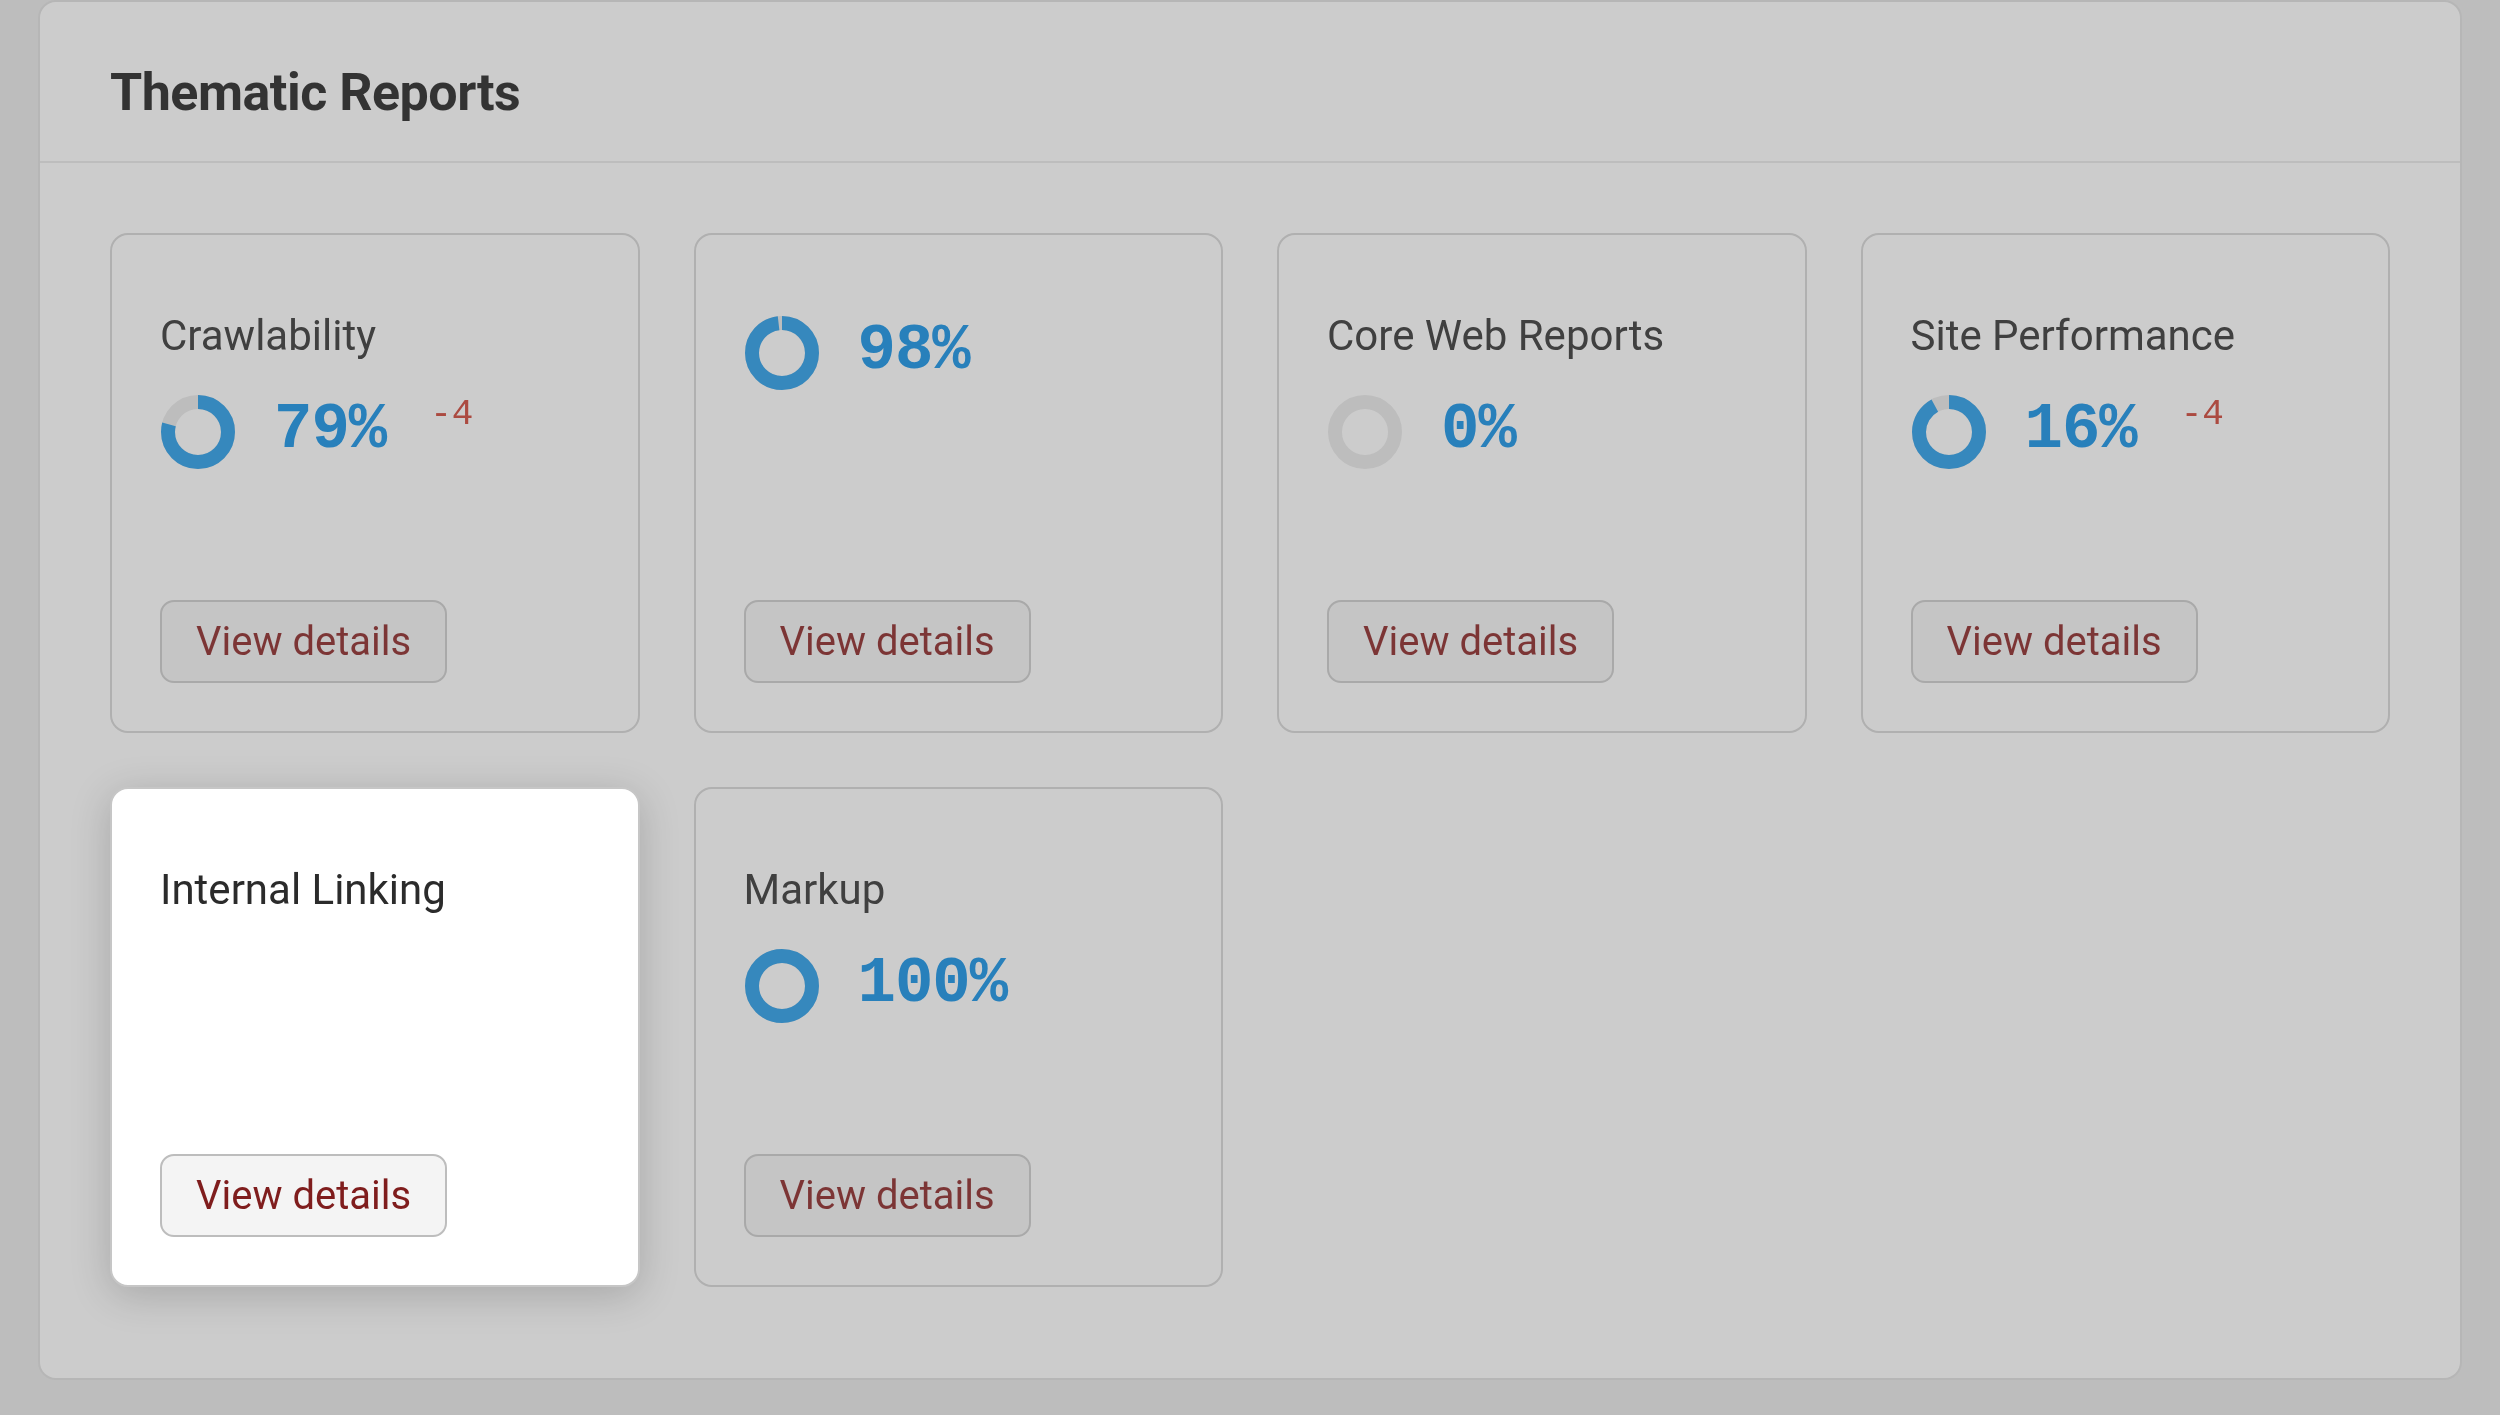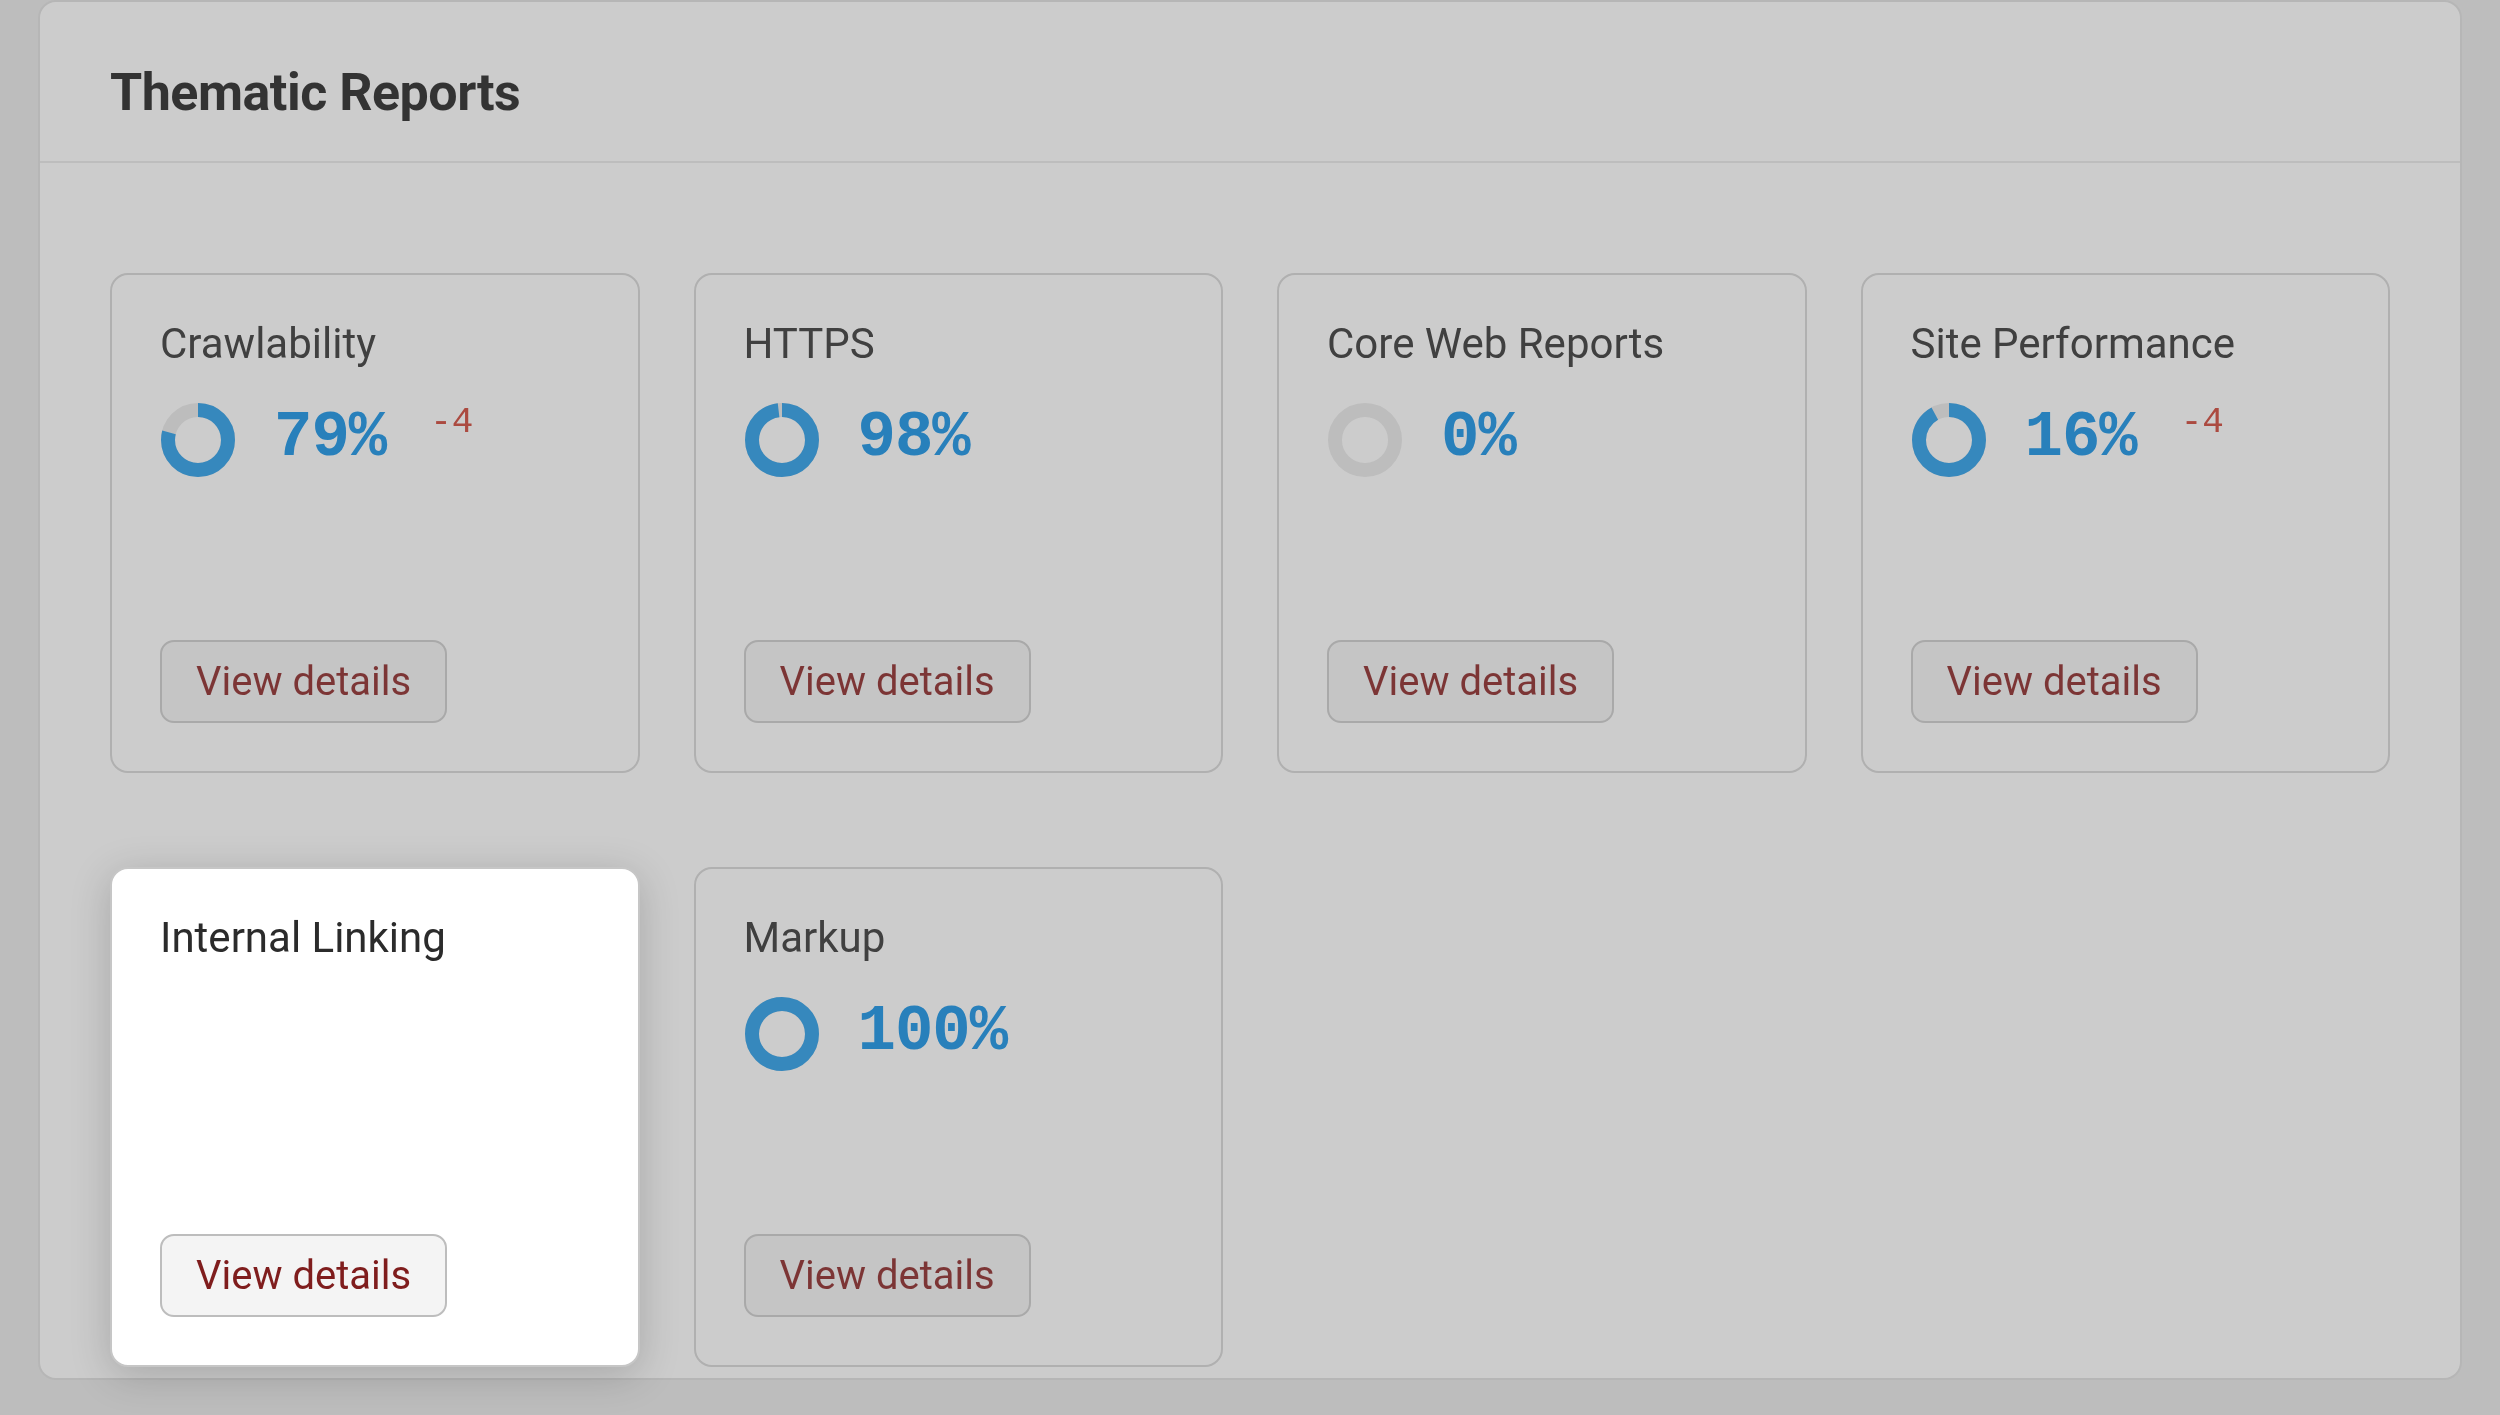--- a/index.html
+++ b/index.html
@@ -39,26 +39,25 @@
   .cards-grid {
     display: grid;
     grid-template-columns: repeat(4, 1fr);
     gap: 54px;
     padding: 70px 70px 70px 70px;
   }
   .card {
     background: #eeeeee;
     border: 2px solid #c6c6c6;
     border-radius: 18px;
-    padding: 44px 48px 48px 48px;
+    padding: 76px 48px 48px 48px;
     min-height: 500px;
     display: flex;
     flex-direction: column;
     justify-content: space-between;
-    margin-top: 40px;
   }
   .card.highlight {
     background: #ffffff;
     position: relative;
     z-index: 10;
     box-shadow: 0 8px 40px rgba(0,0,0,0.18);
   }
   .card-title {
     font-size: 42px;
     font-weight: 400;
@@ -130,21 +129,20 @@
     <circle cx="38" cy="38" r="30" fill="none" stroke="#1e8fd8" stroke-width="14" stroke-dasharray="148.91149178015618 39.58406743523139" stroke-dashoffset="0" transform="rotate(-90 38 38)" stroke-linecap="butt"></circle>
   </svg>
       <span class="pct">79%</span>
             <span class="delta">-4</span>
           </div>
         </div>
         <button class="view-btn">View details</button>
       </div>
       <div class="card">
         <div class="card-top">
-    <div class="card-title">HTTPS</div>
           <div class="metric-row">
       <svg class="donut" viewBox="0 0 76 76">
     <circle cx="38" cy="38" r="30" fill="none" stroke="#d9d9d9" stroke-width="14"></circle>
     <circle cx="38" cy="38" r="30" fill="none" stroke="#1e8fd8" stroke-width="14" stroke-dasharray="184.72564803107983 3.7699111843077446" stroke-dashoffset="0" transform="rotate(-90 38 38)" stroke-linecap="butt"></circle>
   </svg>
       <span class="pct">98%</span>
           </div>
         </div>
         <button class="view-btn">View details</button>
       </div>

